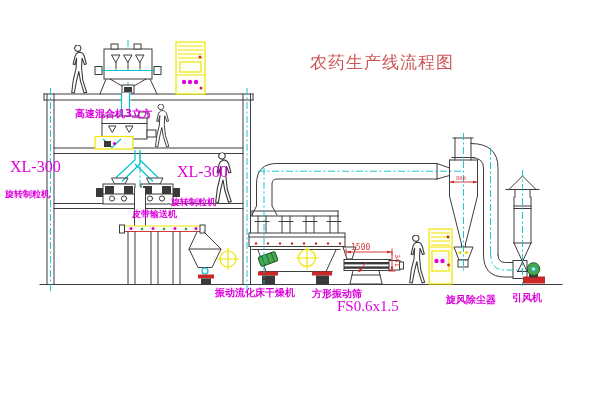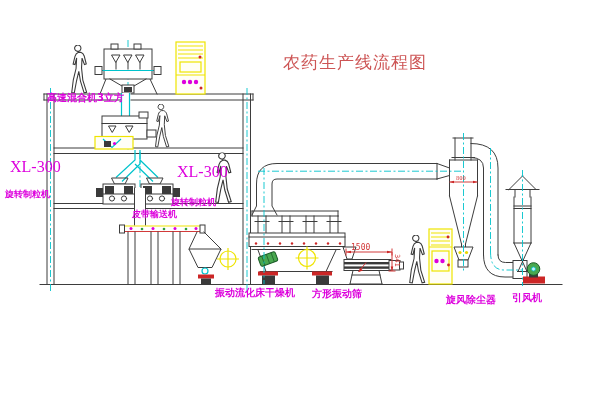--- a/index.html
+++ b/index.html
@@ -2,21 +2,21 @@
 <html><head>
 <meta charset="utf-8">
 <style>
   html,body{margin:0;padding:0;background:#fff;}
   .canvas{position:relative;width:600px;height:403px;background:#ffffff;overflow:hidden;
           font-family:"DejaVu Sans",sans-serif;}
   .canvas svg{position:absolute;left:0;top:0;}
   .lbl{position:absolute;color:#dd00dd;white-space:nowrap;line-height:1;font-weight:bold;}
   .model{position:absolute;color:#dd00dd;white-space:nowrap;line-height:1;font-weight:normal;
          font-family:Liberation Serif, serif;}
-  .title-zh{position:absolute;color:#cd5555;white-space:nowrap;line-height:1;font-size:17px;letter-spacing:1px;}
+  .title-zh{position:absolute;color:#cd5555;white-space:nowrap;line-height:1;font-size:17px;letter-spacing:1px;margin-left:27px;}
   .title-cap{position:absolute;color:#cd5555;white-space:nowrap;line-height:1;font-size:24px;
              font-family:"DejaVu Sans Mono",monospace;letter-spacing:0px;}
   .dim{position:absolute;color:#d23a3a;white-space:nowrap;line-height:1;
        font-family:"DejaVu Sans Mono",monospace;}
   
   .ln{stroke:#3d3d3d;fill:none;stroke-width:1;stroke-linecap:square;}
   .lnf{fill:#ffffff;stroke:#3d3d3d;stroke-width:1;}
   .dk{fill:#3a3a3a;stroke:none;}
   .cy{stroke:#00c3cc;fill:none;stroke-width:1.2;}
   .cyd{stroke:#00c3cc;fill:none;stroke-width:0.9;stroke-dasharray:7 2.5 2 2.5;}
@@ -255,32 +255,33 @@
     <g>
       <use href="#person" x="69" y="45" width="20" height="49"></use>
       <use href="#person" x="153" y="104" width="18" height="44"></use>
       <use href="#person" x="213" y="152.5" width="20.5" height="51"></use>
       <use href="#person" x="407" y="235" width="20" height="49"></use>
     </g>
   </svg>
 
   <div class="title-zh" style="left:283px;top:54px;">农药生产线流程图</div>
 
-  <div class="lbl" style="left:47px;top:93px;font-size:10px;">高速混合机3立方</div>
+  <div class="lbl" style="left:47px;top:109px;font-size:10px;padding-left:28px;">高速混合机3立方</div>
 
   <div class="model" style="left:10px;top:159px;font-size:16px;">XL-300</div>
   <div class="lbl" style="left:5px;top:190px;font-size:9px;">旋转制粒机</div>
   <div class="model" style="left:177px;top:164px;font-size:16px;">XL-300</div>
   <div class="lbl" style="left:171px;top:198px;font-size:9px;">旋转制粒机</div>
 
   <div class="lbl" style="left:132px;top:210px;font-size:9px;">皮带输送机</div>
 
   <div class="lbl" style="left:215px;top:288px;font-size:10px;">振动流化床干燥机</div>
 
   <div class="lbl" style="left:312px;top:289px;font-size:10px;">方形振动筛</div>
+  <div class="model" style="left:337px;top:299px;font-size:15px;">FS0.6x1.5</div>
 
   <div class="lbl" style="left:446px;top:295px;font-size:10px;text-align:right;">旋风除尘器</div>
   <div class="lbl" style="left:512px;top:293px;font-size:10px;">引风机</div>
 
   <div class="dim" style="left:351px;top:243.5px;font-size:8px;">1500</div>
   <div class="dim" style="left:400px;top:254px;font-size:7px;transform:rotate(90deg);transform-origin:left top;">341</div>
   <div class="dim" style="left:456px;top:176px;font-size:5.5px;">800</div>
 
 </div>
 

